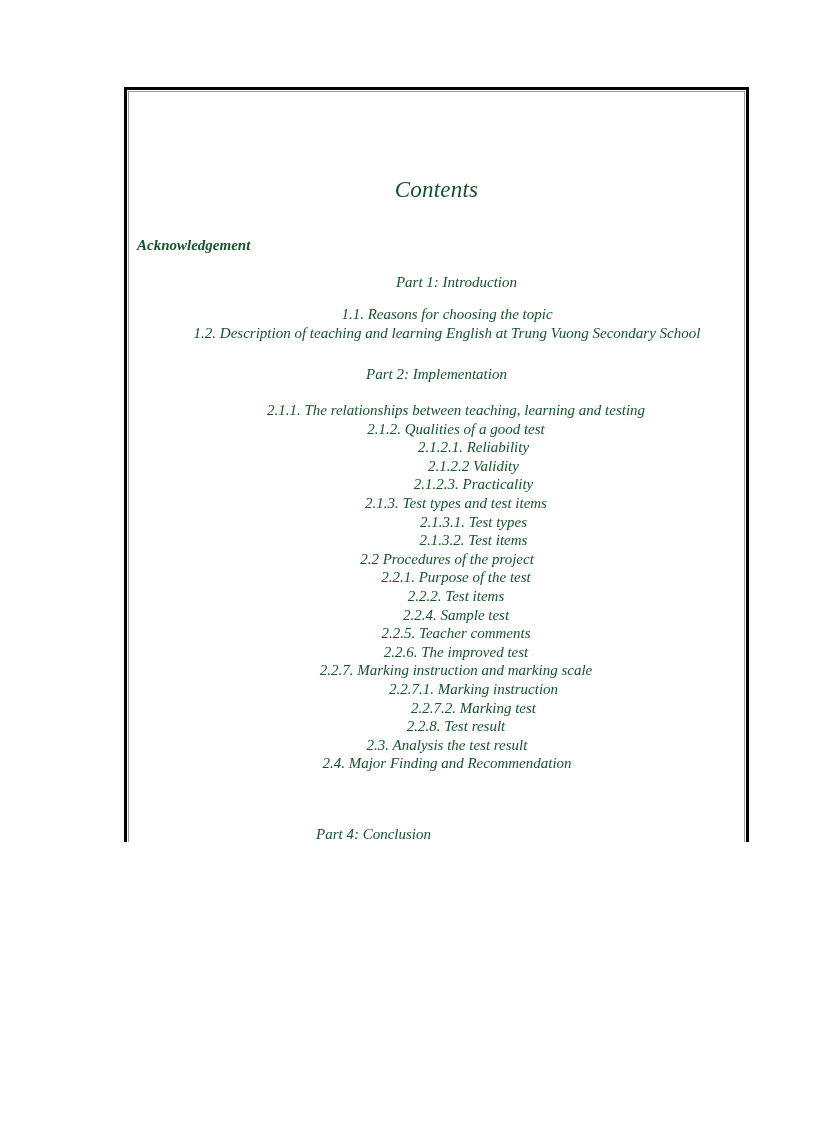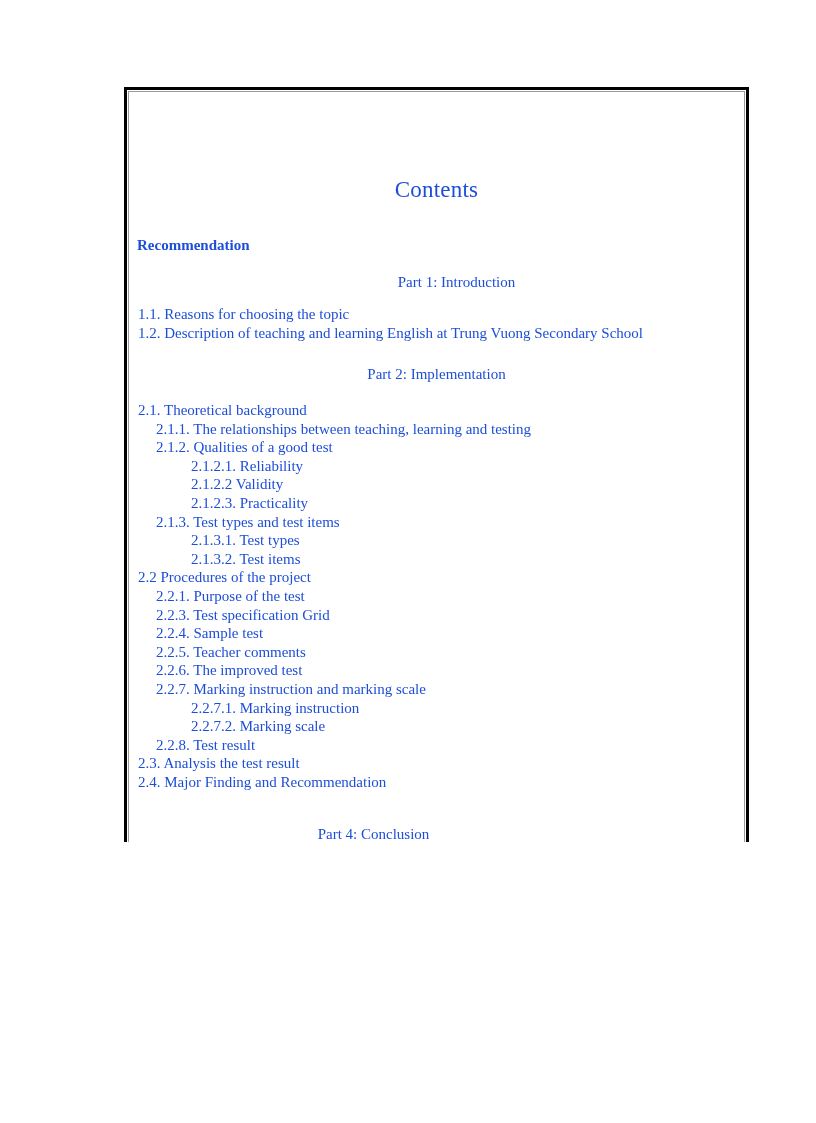--- a/index.html
+++ b/index.html
@@ -9,21 +9,22 @@
     background: #ffffff;
   }
 
   .page {
     position: relative;
     width: 816px;
     height: 842px;
     background: #ffffff;
     overflow: hidden;
     font-family: "Liberation Serif", "DejaVu Serif", serif;
-    color: #1d4ed8;
+    color: #14532d;
+    font-style: italic;
   }
 
   
   .doc-frame {
     position: absolute;
     left: 124px;
     top: 87px;
     width: 625px;
     height: 946px;
     border: 3px solid #000000;
@@ -91,22 +92,23 @@
     white-space: nowrap;
   }
 
   .part1-head { left: 0; right: 0; top: 185px; text-align: center; margin-left: 40px; }
   .part2-head { left: 0; right: 0; top: 277px; text-align: center; }
   .part4-head { left: 0; right: 0; top: 737px; text-align: center;
                 padding-right: 126px; box-sizing: border-box; }
 
   .toc-block {
     position: absolute;
-    left: 2px;
+    left: 12px;
     right: 0;
+    text-align: center;
   }
 
   .block-1 { top: 215px; }
   .block-2 { top: 311px; }
 
   .toc-line {
     font-size: 15px;
     line-height: 18.6px;
     white-space: nowrap;
   }
@@ -137,50 +139,49 @@
 </head>
 <body>
 
 <div class="page">
 
   <div class="doc-frame">
     <div class="doc-inner">
 
       <div class="title-contents">Contents</div>
 
-      <div class="heading-bold ack">Recommendation</div>
+      <div class="heading-bold ack">Acknowledgement</div>
 
       <div class="part-center part1-head">Part 1: Introduction</div>
 
       <div class="toc-block block-1">
           <div class="toc-line lvl1">1.1. Reasons  for choosing  the topic</div>
           <div class="toc-line lvl1">1.2. Description  of teaching  and learning  English  at Trung  Vuong  Secondary  School</div>
         </div>
 
       <div class="part-center part2-head">Part 2: Implementation</div>
 
       <div class="toc-block block-2">
-          <div class="toc-line lvl1">2.1. Theoretical  background</div>
           <div class="toc-line lvl2">2.1.1. The relationships   between teaching,  learning  and testing</div>
           <div class="toc-line lvl2">2.1.2. Qualities  of a good test</div>
           <div class="toc-line lvl3">2.1.2.1. Reliability</div>
           <div class="toc-line lvl3">2.1.2.2 Validity</div>
           <div class="toc-line lvl3">2.1.2.3. Practicality</div>
           <div class="toc-line lvl2">2.1.3. Test types  and test items</div>
           <div class="toc-line lvl3">2.1.3.1. Test types</div>
           <div class="toc-line lvl3">2.1.3.2. Test items</div>
           <div class="toc-line lvl1">2.2 Procedures  of the project</div>
           <div class="toc-line lvl2">2.2.1. Purpose  of the test</div>
-          <div class="toc-line lvl2">2.2.3. Test specification   Grid</div>
+          <div class="toc-line lvl2">2.2.2. Test items</div>
           <div class="toc-line lvl2">2.2.4. Sample  test</div>
           <div class="toc-line lvl2">2.2.5. Teacher  comments</div>
           <div class="toc-line lvl2">2.2.6. The improved  test</div>
           <div class="toc-line lvl2">2.2.7. Marking  instruction   and marking  scale</div>
           <div class="toc-line lvl3">2.2.7.1. Marking  instruction</div>
-          <div class="toc-line lvl3">2.2.7.2. Marking  scale</div>
+          <div class="toc-line lvl3">2.2.7.2. Marking  test</div>
           <div class="toc-line lvl2">2.2.8. Test result</div>
           <div class="toc-line lvl1">2.3. Analysis  the test result</div>
           <div class="toc-line lvl1">2.4. Major Finding  and Recommendation</div>
         </div>
 
       <div class="part-center part4-head">Part 4: Conclusion</div>
 
       <div class="heading-bold refs">References</div>
 
       <div class="part-label">Part 1</div>

